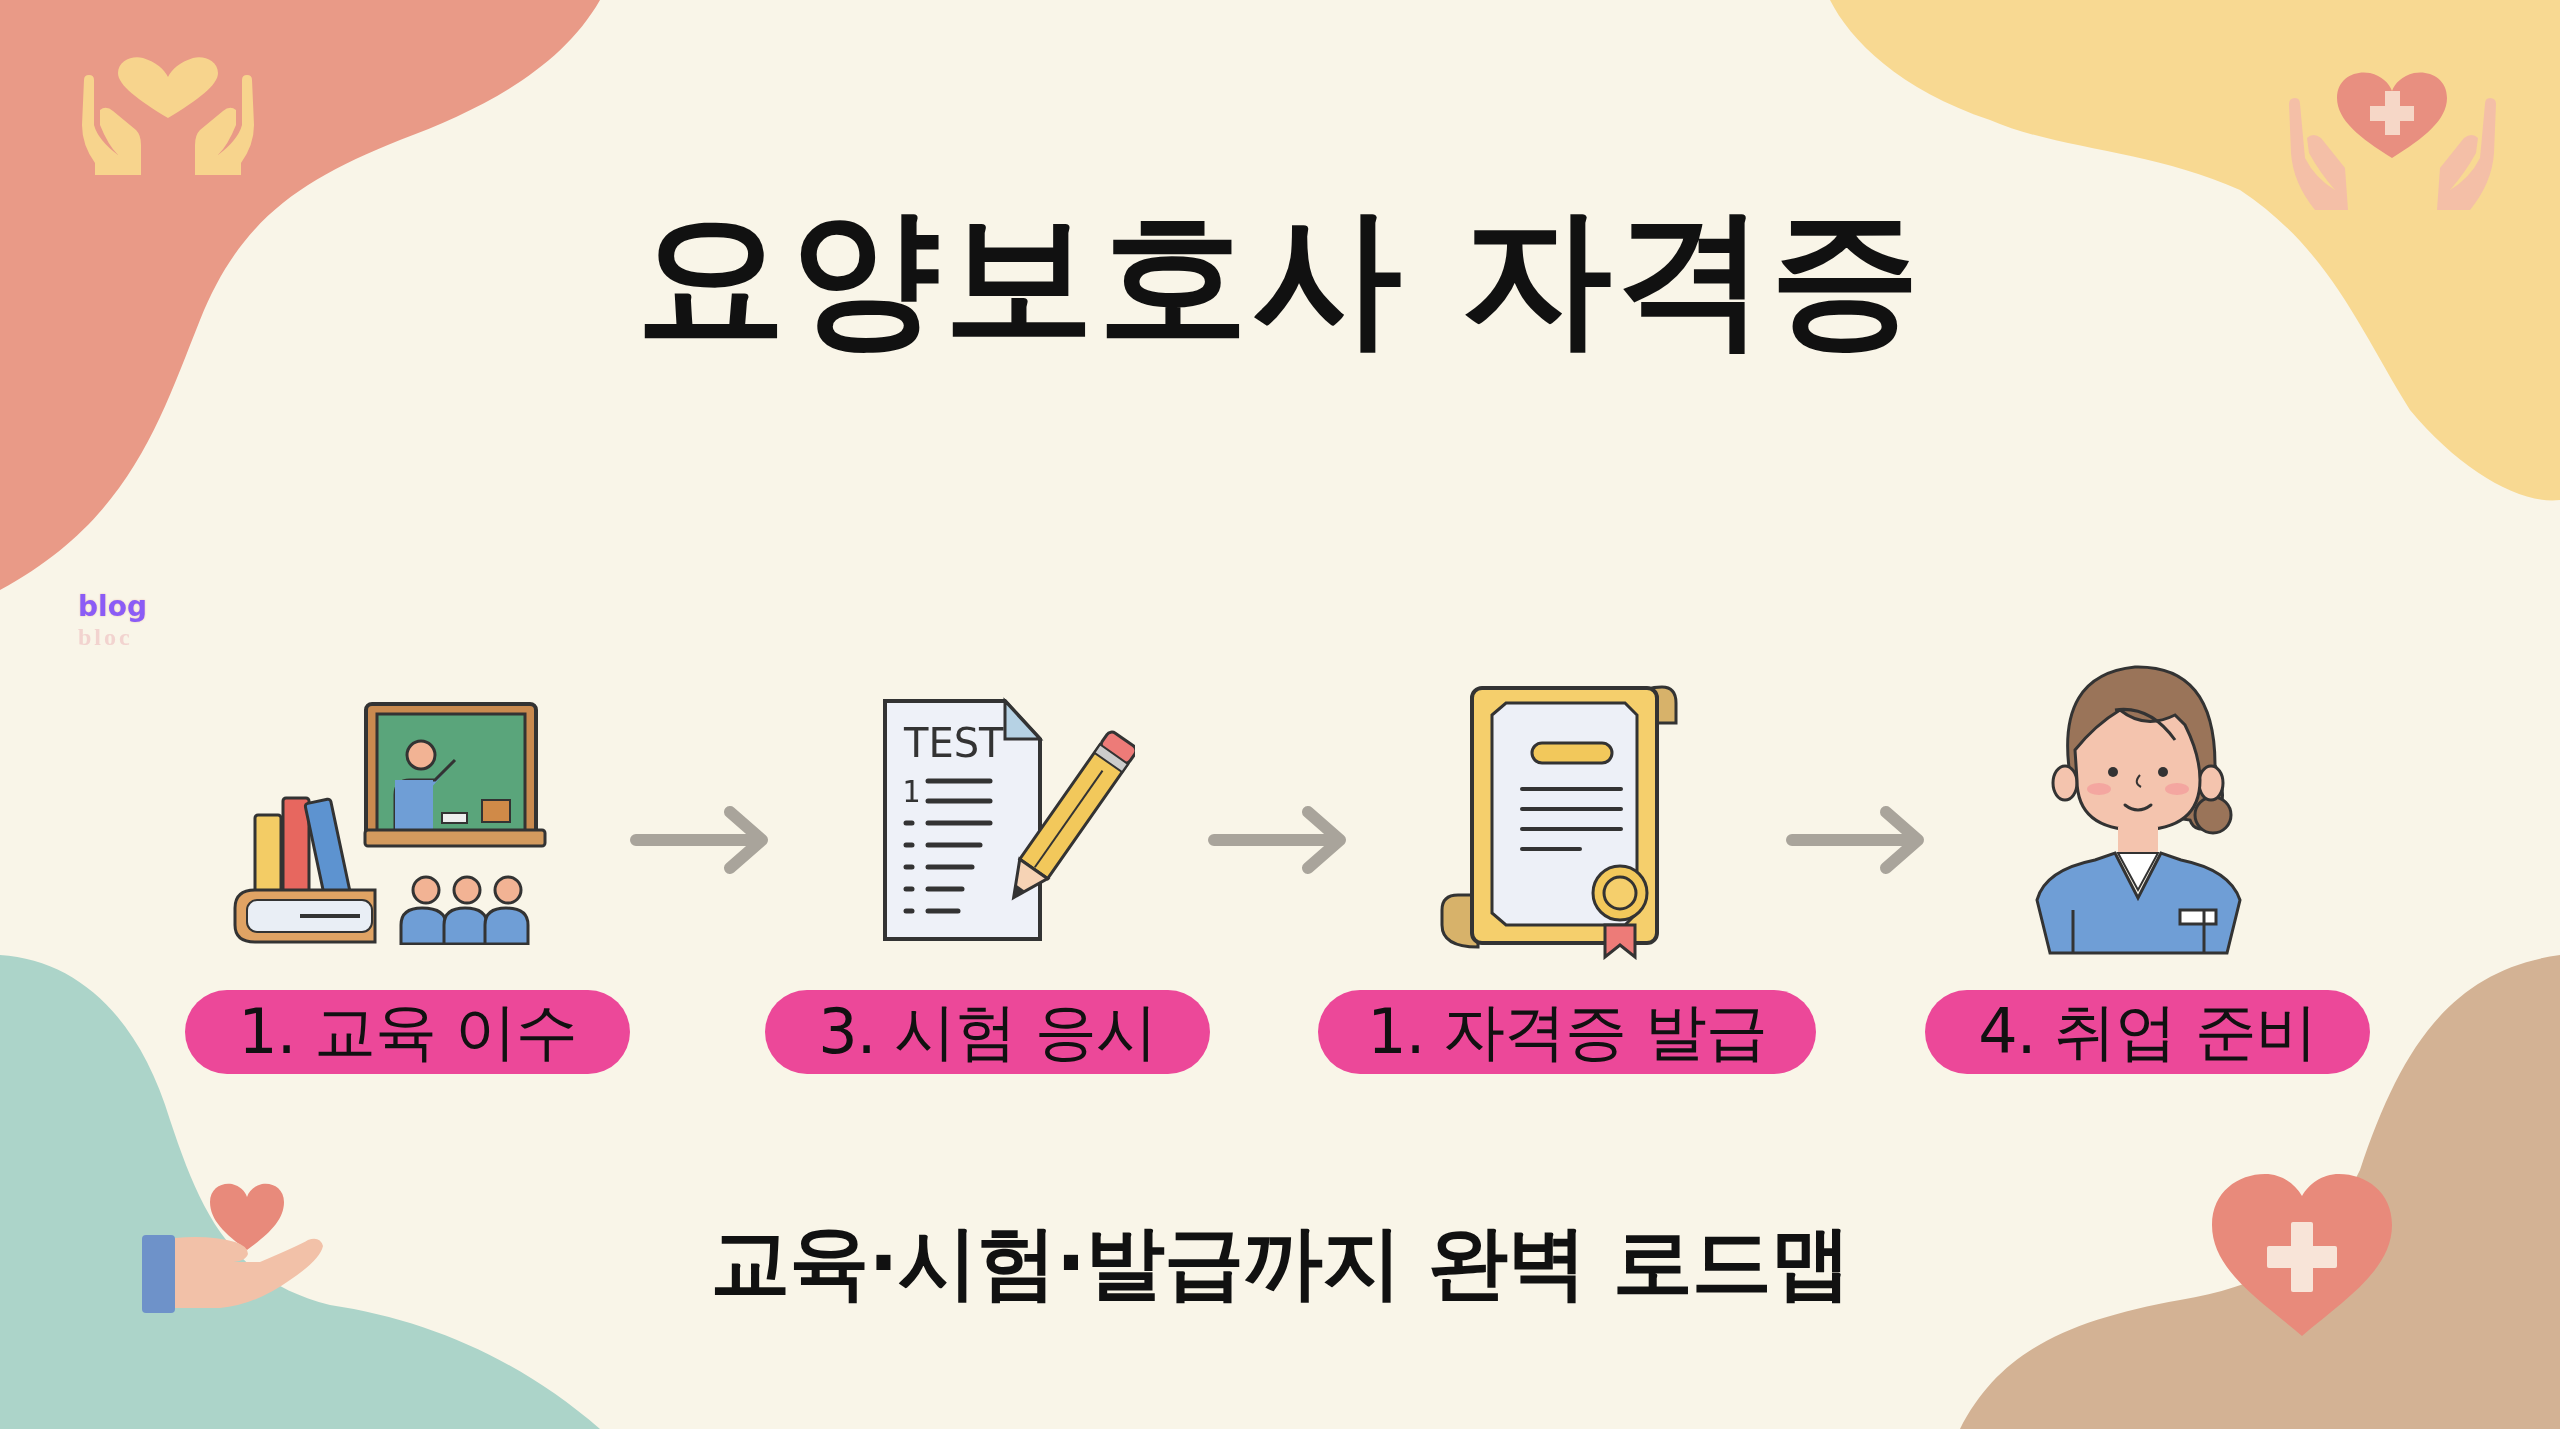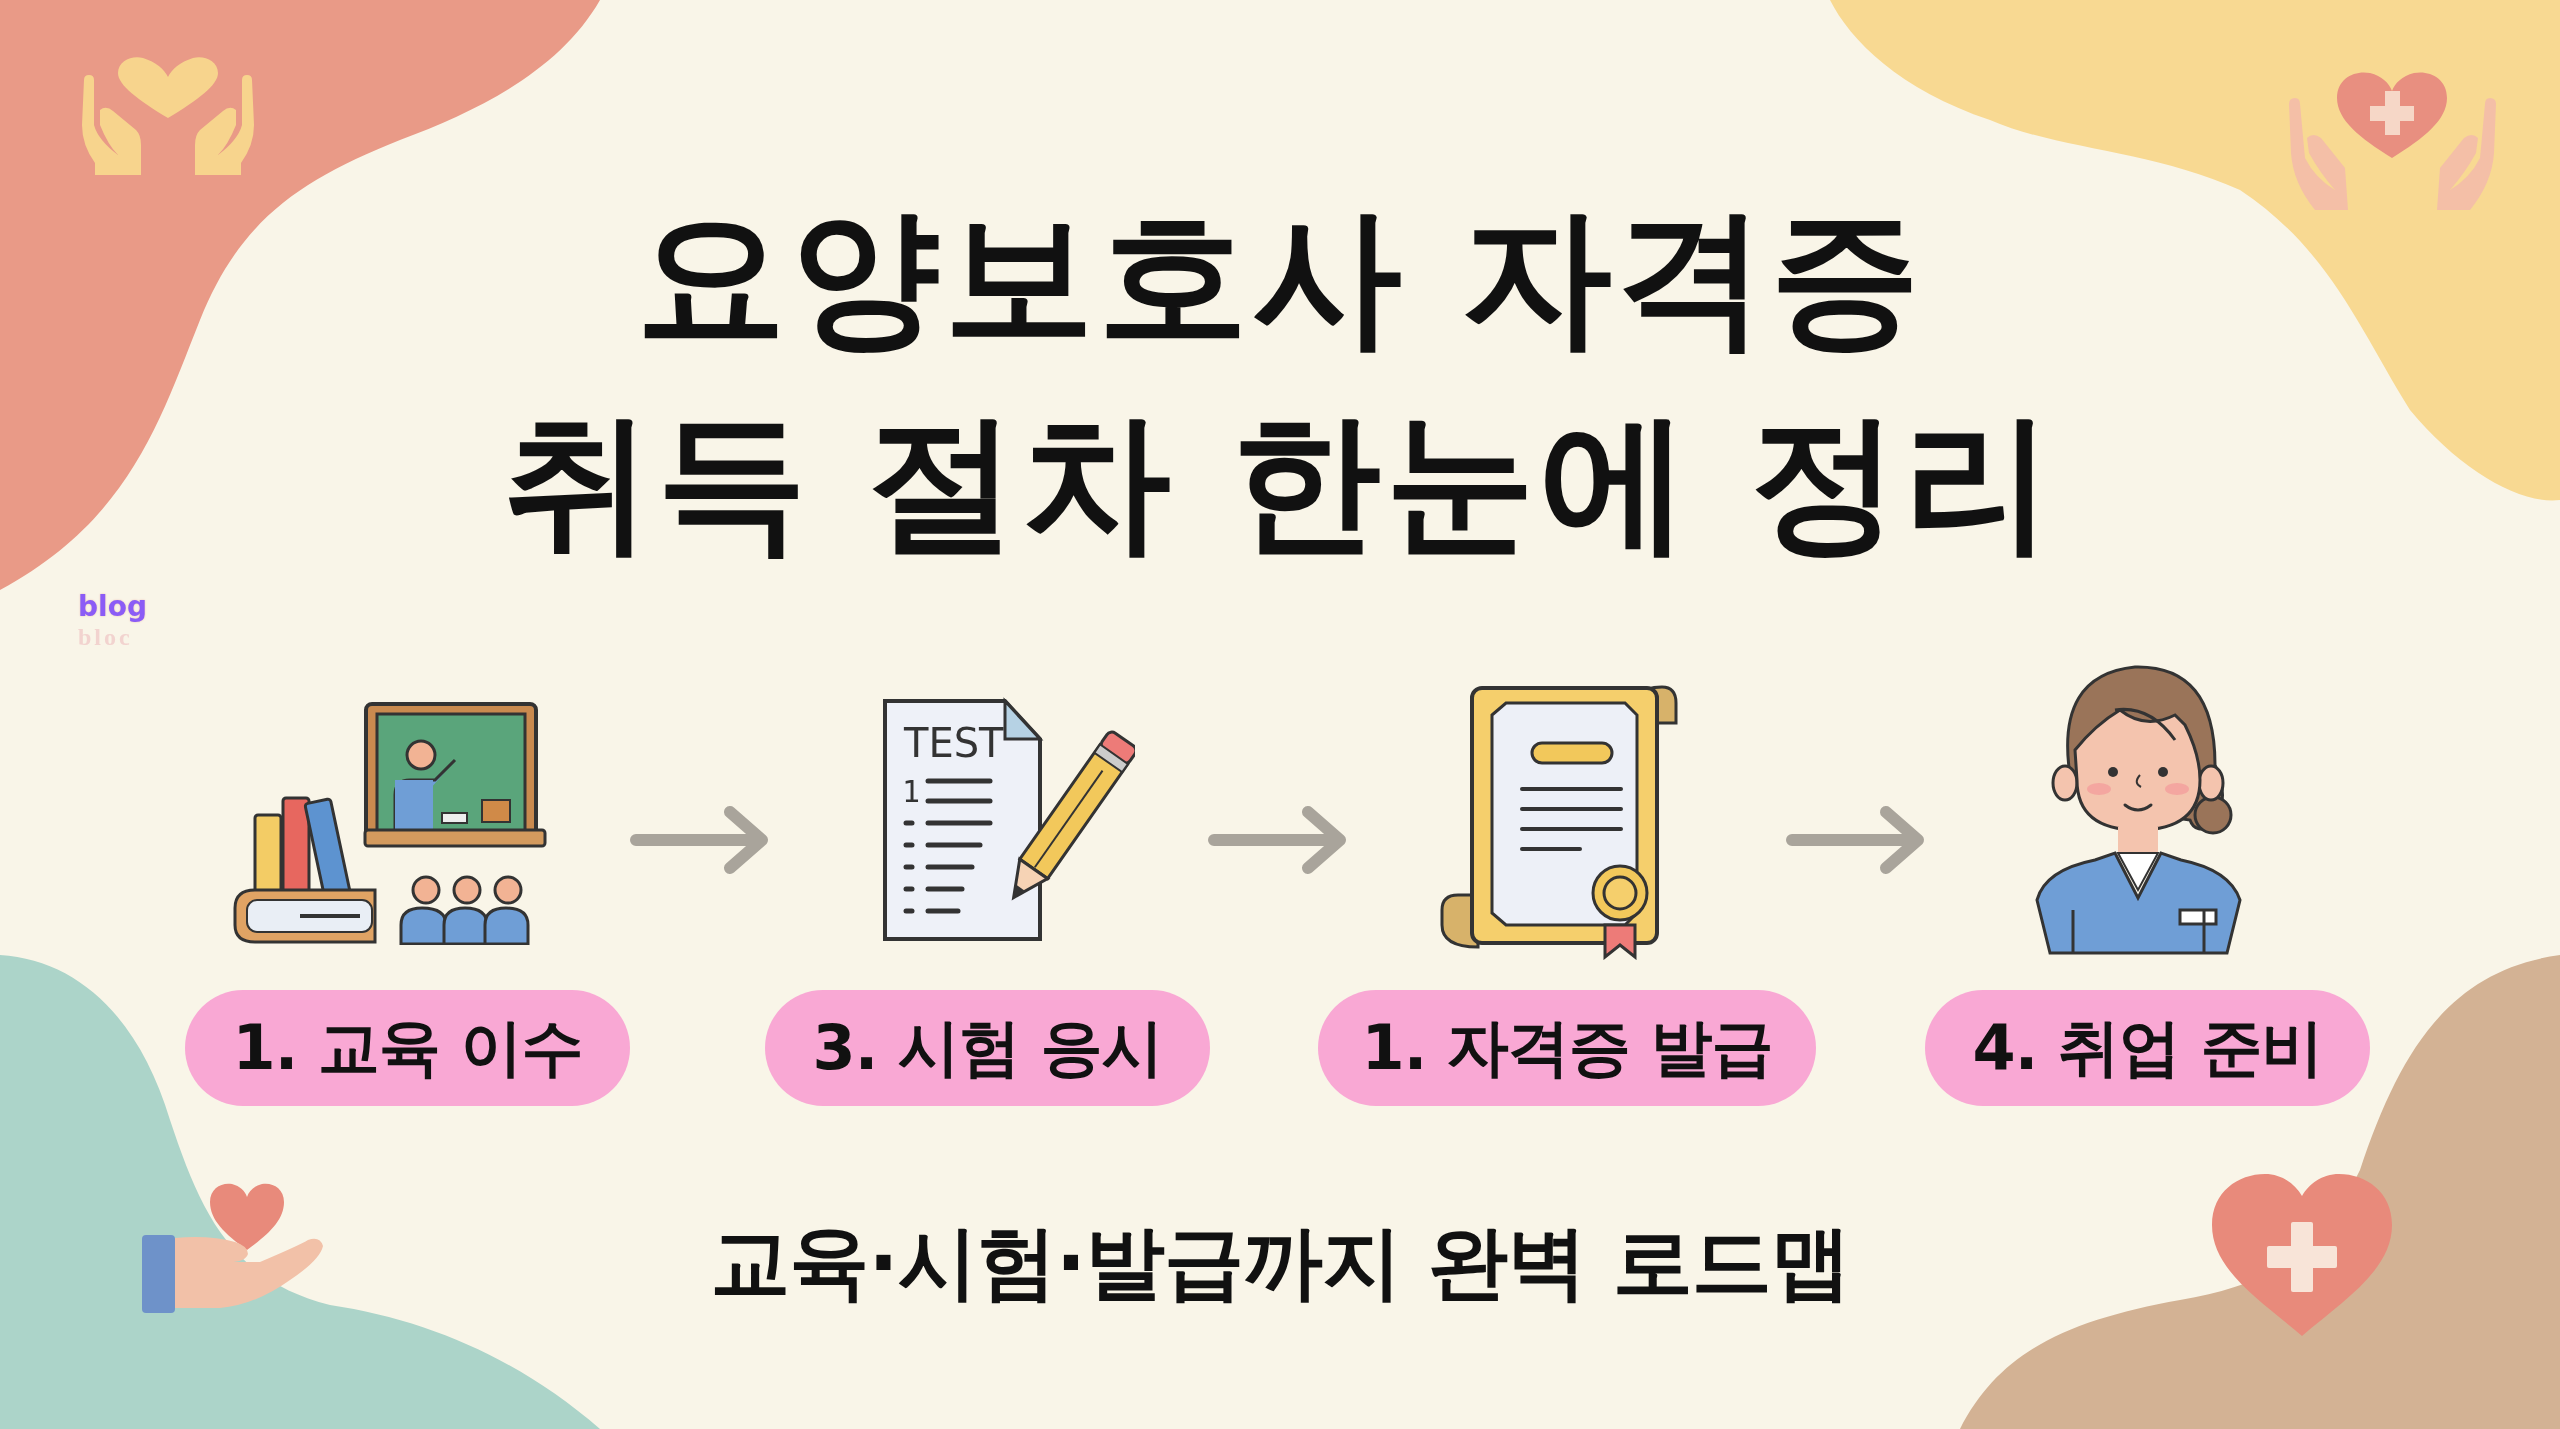--- a/index.html
+++ b/index.html
@@ -22,25 +22,25 @@
   .watermark {
     position: absolute; left: 78px; top: 592px;
     font-family: "DejaVu Sans", sans-serif; font-weight: bold;
     color: #f3ddd8; line-height: 30px;
   }
   .watermark .w1 { font-size: 28px; color: #8b5cf6; text-shadow: 0 0 2px #e9b9b2; }
   .watermark .w2 { font-size: 24px; color: #f2d3cf; letter-spacing: 3px; font-family: Liberation Serif, serif; }
   .icon { position: absolute; }
   .arrow { position: absolute; }
   .pill {
-    position: absolute; height: 116px; top: 990px;
+    position: absolute; height: 84px; top: 990px;
     border-radius: 58px;
-    background: #f9a8d4;
+    background: #ec4899;
     display: flex; align-items: center; justify-content: center;
-    font-family: "DejaVu Sans", sans-serif; font-weight: bold;
+    font-family: "DejaVu Sans", sans-serif; font-weight: normal;
     font-size: 62px; color: #111; letter-spacing: -1px;
     white-space: nowrap;
   }
   .subtitle {
     position: absolute; left: 0; right: 0; top: 1200px;
     text-align: center; font-family: "DejaVu Sans", sans-serif;
     font-weight: bold; font-size: 80px; color: #111; letter-spacing: -1px; margin-top: 10px;
   }
 </style>
 </head>
@@ -73,21 +73,20 @@
     <path d="M193,80 Q187,74 179,80 L155,110 L152,152 L165,152 L165,132 Q180,115 191,95 Z" fill="#f4bfa7"></path>
   </svg>
 
   <div class="watermark">
     <div class="w1">blog</div>
     <div class="w2">bloc</div>
   </div>
 
   <div class="title">
     <div>요양보호사 자격증</div>
-    <div>취득 절차 한눈에 정리</div>
   </div>
 
   <svg class="icon" style="left:225px;top:700px" width="365" height="245" viewBox="0 0 365 245">
     <rect x="141" y="4" width="170" height="140" rx="6" fill="#c98a4f" stroke="#333" stroke-width="4"></rect>
     <rect x="152" y="14" width="148" height="120" fill="#5aa57b" stroke="#333" stroke-width="3"></rect>
     <circle cx="196" cy="55" r="14" fill="#f2b394" stroke="#333" stroke-width="3"></circle>
     <path d="M170,130 L170,95 Q170,80 185,80 L210,80 L230,60" fill="#6f9ed6" stroke="#333" stroke-width="3"></path>
     <rect x="170" y="80" width="38" height="52" fill="#6f9ed6"></rect>
     <rect x="217" y="113" width="25" height="10" fill="#eee" stroke="#333" stroke-width="2"></rect>
     <rect x="257" y="100" width="28" height="22" fill="#d08a48" stroke="#333" stroke-width="2"></rect>

